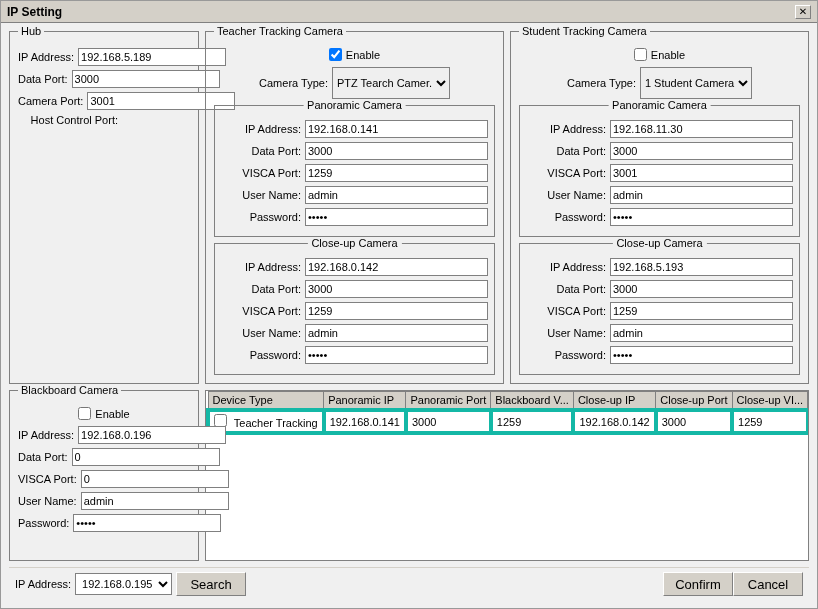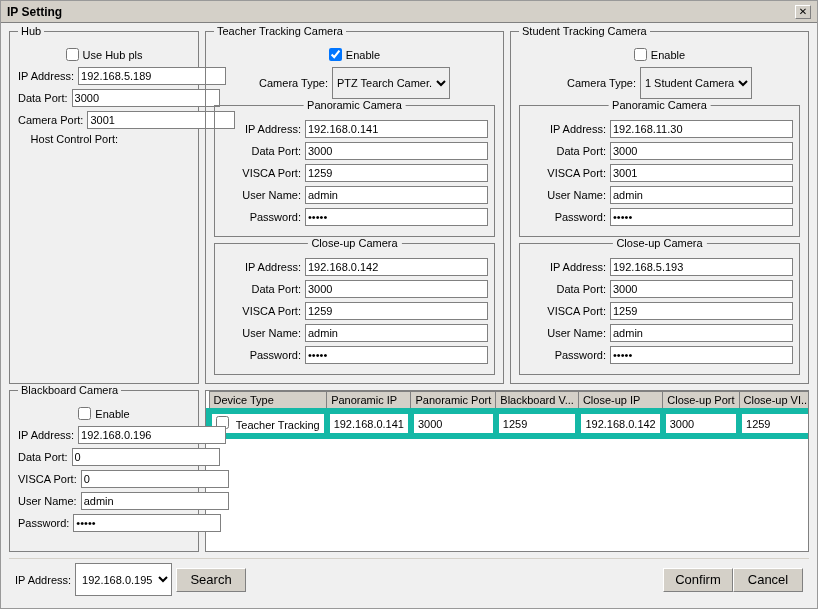--- a/index.html
+++ b/index.html
@@ -159,21 +159,21 @@
       background: #d4d0c8;
     }
     thead th {
       border: 1px solid #808080;
       padding: 2px 4px;
       text-align: left;
       font-weight: normal;
       white-space: nowrap;
     }
     tbody tr td {
-      border: 6px solid #14b8a6;
+      border: 4px solid #14b8a6;
       padding: 2px 4px;
       white-space: nowrap;
     }
     
     .bottom-bar {
       display: flex;
       align-items: center;
       padding: 4px 6px;
       border-top: 1px solid #d4d0c8;
       gap: 6px;
@@ -183,21 +183,21 @@
       align-items: center;
       gap: 4px;
       flex: 1;
     }
     .bottom-bar-right {
       display: flex;
     }
     .ip-select {
       font-size: 11px;
       font-family: inherit;
-      height: 33px;
+      height: 22px;
       border: 1px solid #808080;
       background: #fff;
       padding: 0 2px;
     }
     .btn {
       height: 24px;
       min-width: 70px;
       background: #d4d0c8;
       border: 1px solid #808080;
       border-top-color: #fff;
@@ -220,24 +220,20 @@
     <span class="title-text">IP Setting</span>
     <div class="close-btn">✕</div>
   </div>
 
   <div class="content">
 
     <div class="top-panels">
 
       <div class="group-box hub-panel">
         <span class="group-label">Hub</span>
-        <div class="checkbox-row">
-          <input type="checkbox" style="">
-          <label>Use Hub pls</label>
-        </div>
         <div class="form-row">
           <span class="form-label" style="width:100px;">IP Address:</span>
           <input class="form-input" type="text" value="192.168.5.189" style="">
         </div>
         <div class="form-row">
           <span class="form-label" style="width:100px;">Data Port:</span>
           <input class="form-input" type="text" value="3000" style="">
         </div>
         <div class="form-row">
           <span class="form-label" style="width:100px;">Camera Port:</span>

